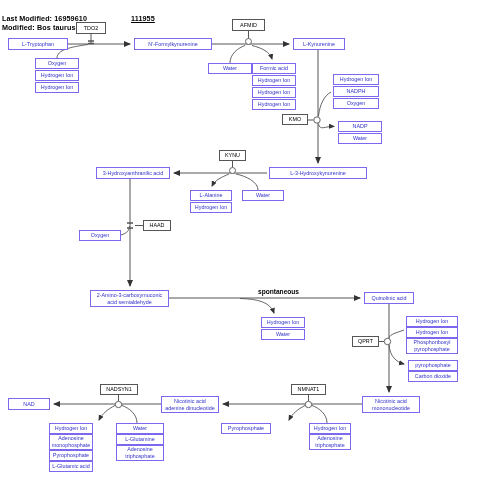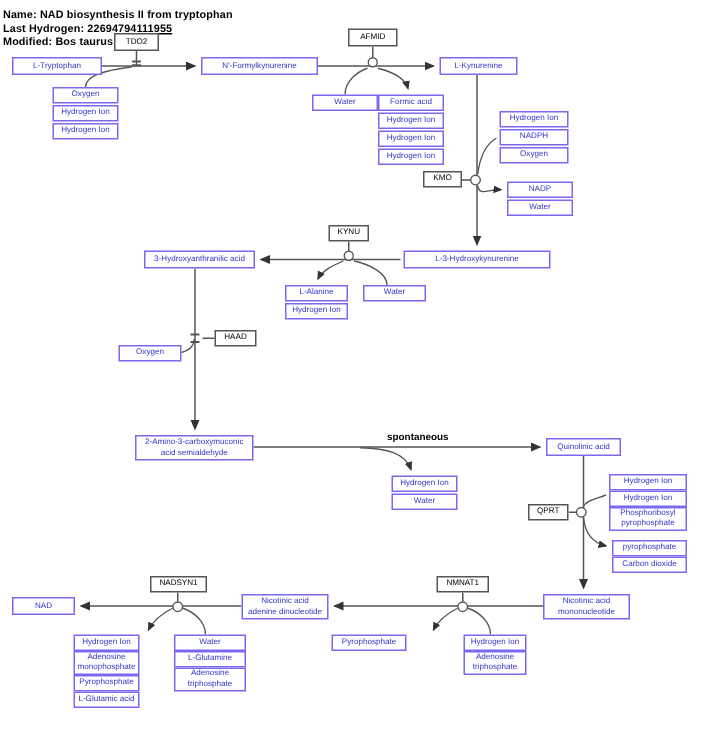--- a/index.html
+++ b/index.html
@@ -22,21 +22,21 @@
     pointer-events: none;
   }
   .hdr {
     position: absolute;
     font-size: 7.2px;
     font-weight: bold;
     color: #000000;
     white-space: nowrap;
     letter-spacing: 0.1px;
   }
-  .hdr .ul { text-decoration: underline; }
+  .hdr .ul { text-decoration: underline; padding-left: 44px; }
   
   .cbox {
     position: absolute;
     box-sizing: border-box;
     border: 1px solid #7b68ee;
     background: #ffffff;
     color: #3333cc;
     font-size: 5.4px;
     line-height: 1.22;
     text-align: center;
@@ -67,27 +67,23 @@
     font-weight: bold;
     color: #000000;
     white-space: nowrap;
   }
 </style>
 </head>
 <body>
 
 <div id="canvas">
 
-  <div class="hdr" style="left:2px; top:5px;">
-    <span>Name:</span>
-    <span>NAD biosynthesis II from tryptophan</span>
-  </div>
   <div class="hdr" style="left:2px; top:14px;">
-    <span>Last Hydrogen:</span>
-    <span>22694794</span><span class="ul">111955</span>
+    <span>Last Modified:</span>
+    <span>16959610</span><span class="ul">111955</span>
   </div>
   <div class="hdr" style="left:2px; top:23px;">
     <span>Modified:</span>
     <span>Bos taurus</span>
   </div>
 
   <svg id="svglayer" viewBox="0 0 480 487">
     <defs>
       <marker id="ah" markerWidth="7" markerHeight="7" refX="6" refY="3" orient="auto" markerUnits="userSpaceOnUse">
         <path d="M0,0 L7,3 L0,6 z" fill="#333333"></path>

